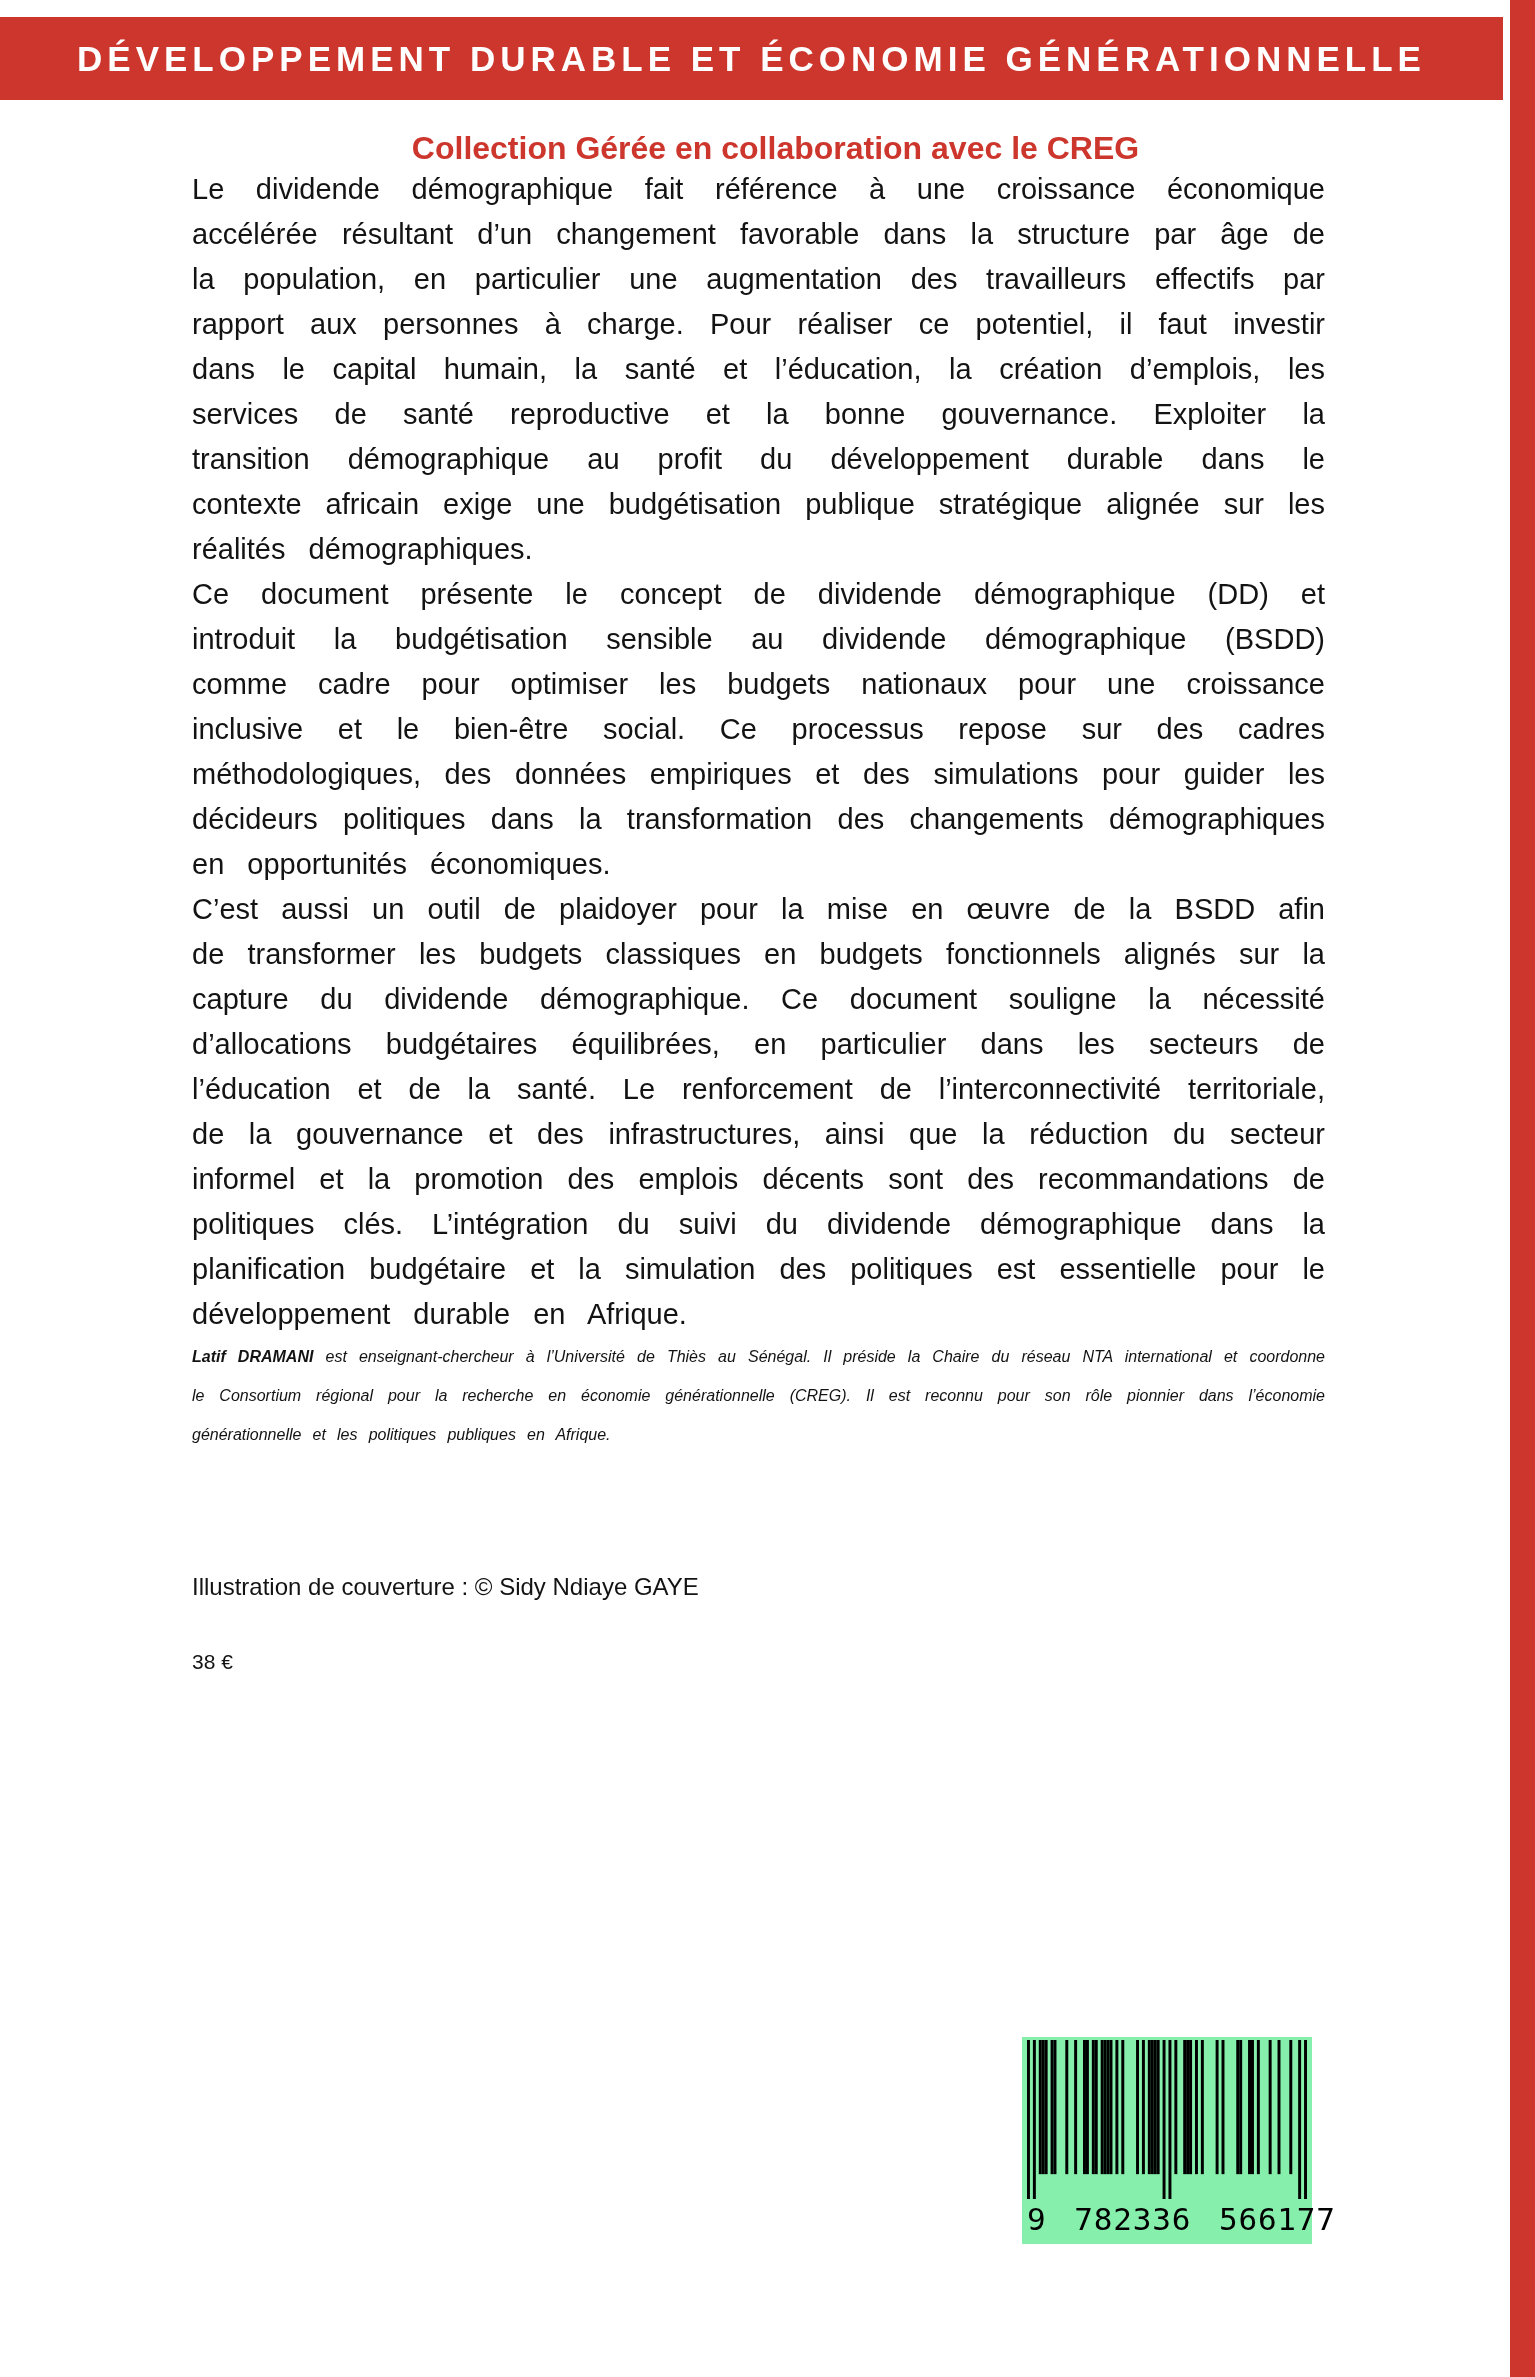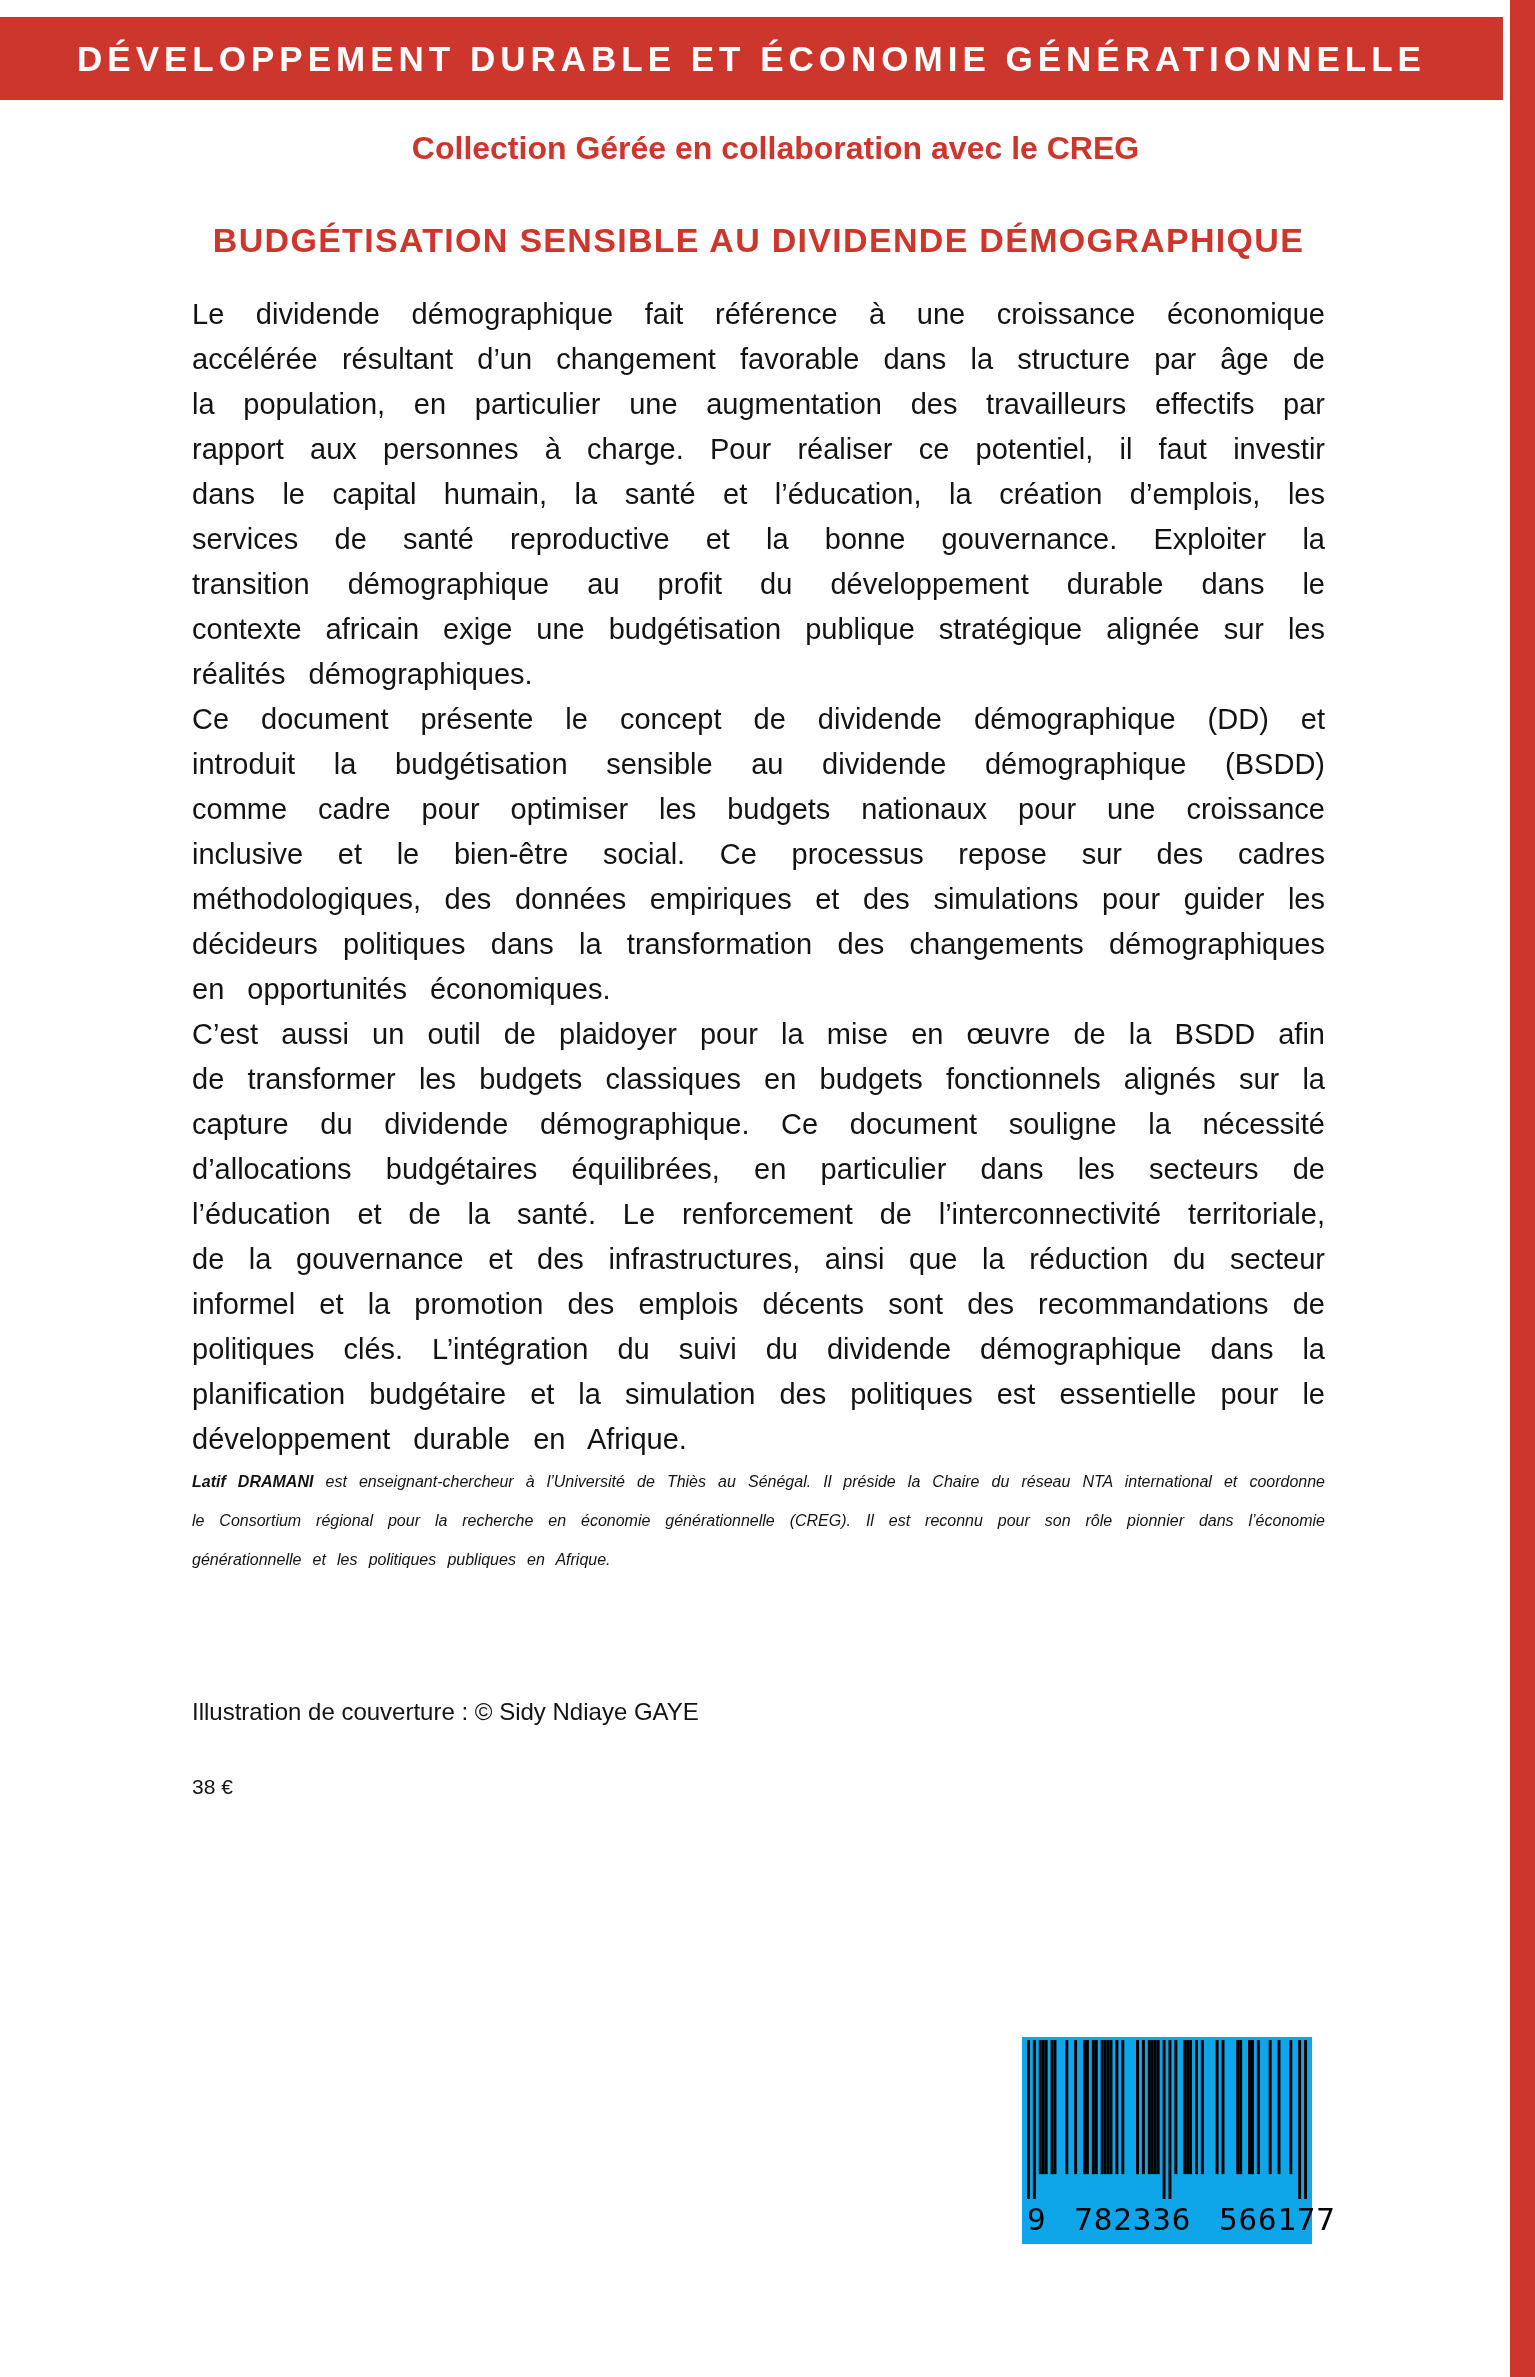--- a/index.html
+++ b/index.html
@@ -72,21 +72,21 @@
   }
   .bio-name { font-weight: bold; }
   .credit { margin-top: 119px; font-size: 24px; }
   .isbn   { margin-top: 40px;  font-size: 24px; }
   .price  { margin-top: 49px;  font-size: 21px; }
   .barcode {
     position: absolute;
     left: 1022px;
     top: 2037px;
     width: 290px;
-    background: #0ea5e9;
+    background: #86efac;
     padding: 3.4px 5px 6.7px 5px;
     text-align: center;
   }
   #barcode-svg { display: block; width: 100%; height: 159px; fill: #000000; }
   .barcode-number {
     margin-top: 1.7px;
     font-family: "DejaVu Sans Mono", monospace;
     font-size: 31px;
     letter-spacing: 0.8px;
     word-spacing: 8.4px;
@@ -100,21 +100,20 @@
 <div class="side-strip"></div>
 
 <header class="banner">
   <span class="banner-title">DÉVELOPPEMENT DURABLE ET ÉCONOMIE GÉNÉRATIONNELLE</span>
 </header>
 
 <div class="collection-line">Collection Gérée en collaboration avec le CREG</div>
 
 <main class="content">
 
-  <h1 class="heading">BUDGÉTISATION SENSIBLE AU DIVIDENDE DÉMOGRAPHIQUE</h1>
 
   <p class="body-par">Le dividende démographique fait référence à une croissance économique accélérée résultant d’un changement favorable dans la structure par âge de la population, en particulier une augmentation des travailleurs effectifs par rapport aux personnes à charge. Pour réaliser ce potentiel, il faut investir dans le capital humain, la santé et l’éducation, la création d’emplois, les services de santé reproductive et la bonne gouvernance. Exploiter la transition démographique au profit du développement durable dans le contexte africain exige une budgétisation publique stratégique alignée sur les réalités démographiques.</p>
 
   <p class="body-par">Ce document présente le concept de dividende démographique (DD) et introduit la budgétisation sensible au dividende démographique (BSDD) comme cadre pour optimiser les budgets nationaux pour une croissance inclusive et le bien-être social. Ce processus repose sur des cadres méthodologiques, des données empiriques et des simulations pour guider les décideurs politiques dans la transformation des changements démographiques en opportunités économiques.</p>
 
   <p class="body-par">C’est aussi un outil de plaidoyer pour la mise en œuvre de la BSDD afin de transformer les budgets classiques en budgets fonctionnels alignés sur la capture du dividende démographique. Ce document souligne la nécessité d’allocations budgétaires équilibrées, en particulier dans les secteurs de l’éducation et de la santé. Le renforcement de l’interconnectivité territoriale, de la gouvernance et des infrastructures, ainsi que la réduction du secteur informel et la promotion des emplois décents sont des recommandations de politiques clés. L’intégration du suivi du dividende démographique dans la planification budgétaire et la simulation des politiques est essentielle pour le développement durable en Afrique.</p>
 
   <p class="bio"><strong class="bio-name">Latif DRAMANI</strong><span> est enseignant-chercheur à l’Université de Thiès au Sénégal. Il préside la Chaire du réseau NTA international et coordonne le Consortium régional pour la recherche en économie générationnelle (CREG). Il est reconnu pour son rôle pionnier dans l’économie générationnelle et les politiques publiques en Afrique.</span></p>
 
   <div class="imprint">

